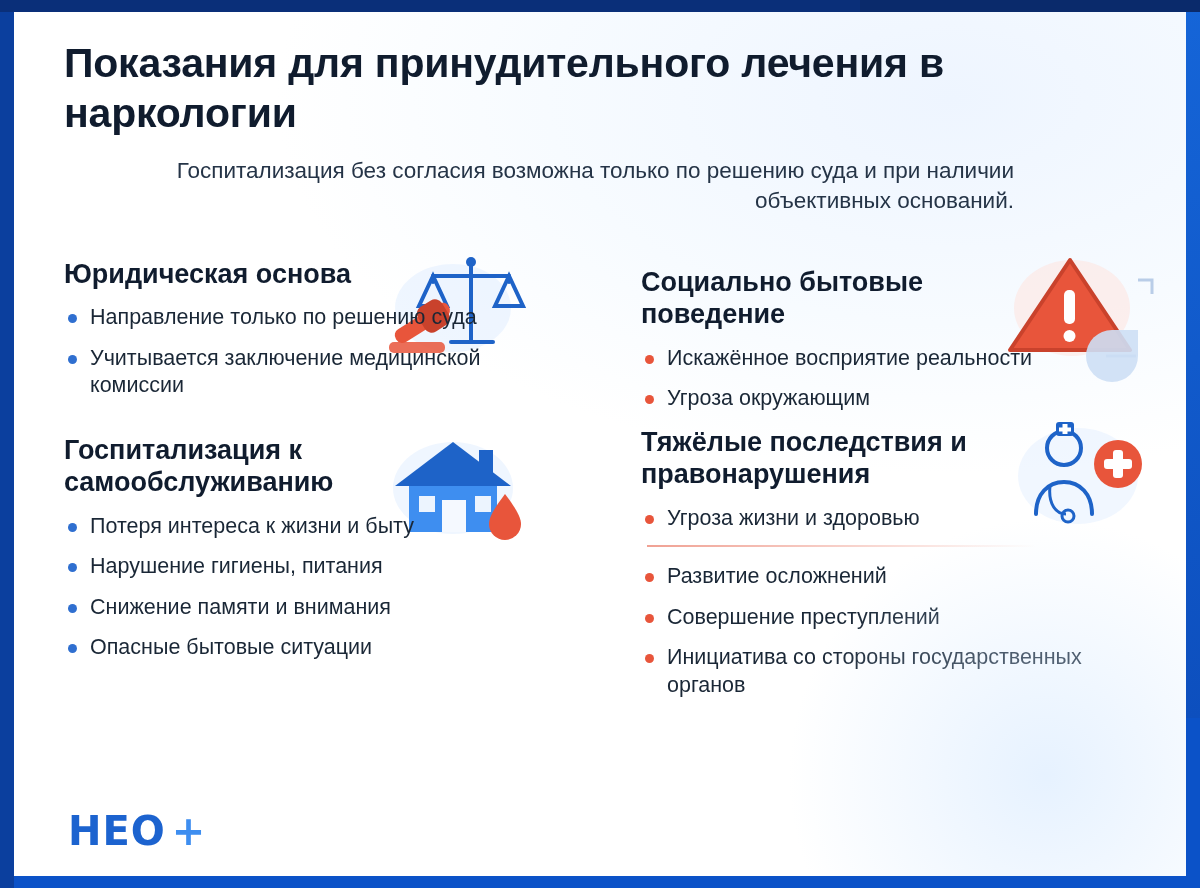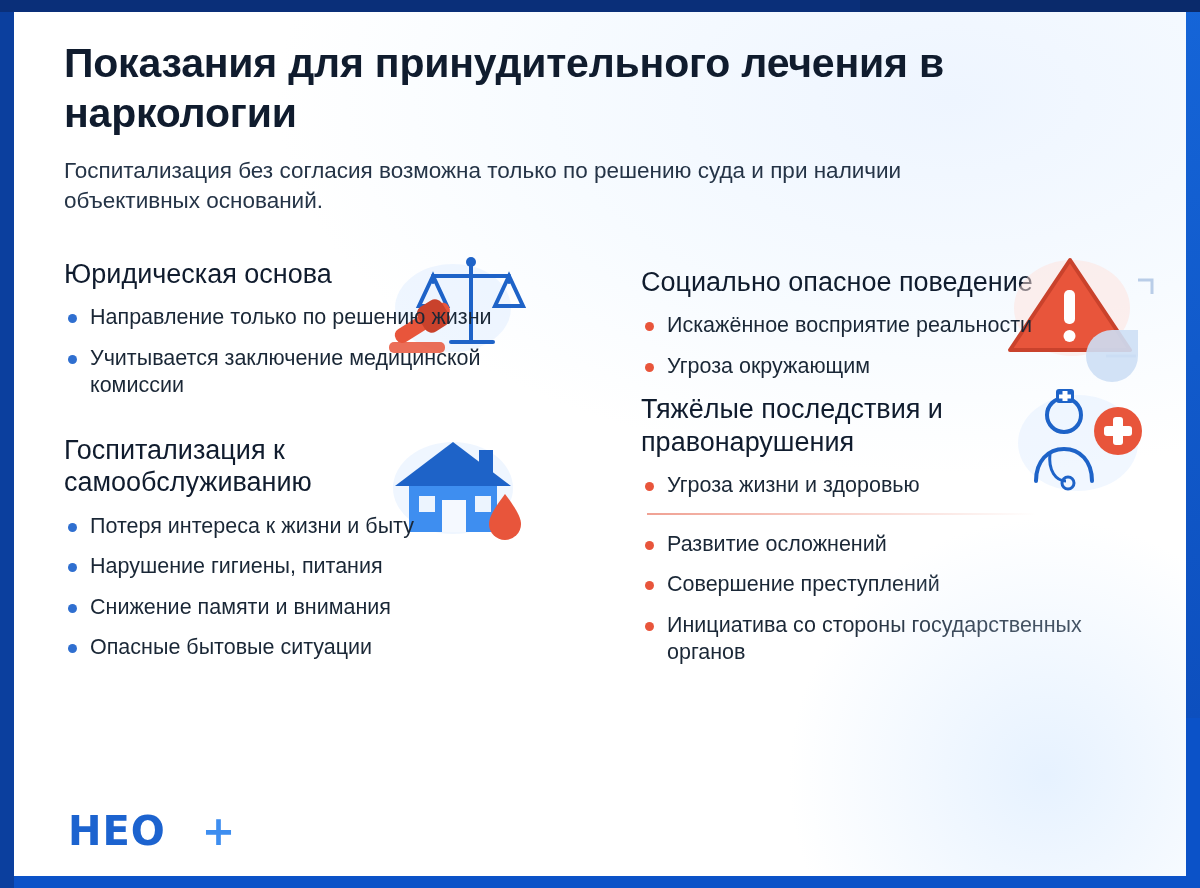--- a/index.html
+++ b/index.html
@@ -68,41 +68,42 @@
     color: #101c2e;
     letter-spacing: -0.2px;
     max-width: 960px;
   }
   .subtitle {
     margin-top: 18px;
     font-size: 22.5px;
     line-height: 1.34;
     color: #253447;
     max-width: 950px;
+    text-align: right;
   }
   .columns {
     position: absolute;
     left: 50px;
     top: 246px;
     width: 1090px;
     display: flex;
     flex-wrap: wrap;
   }
   .col {
     width: 50%;
     box-sizing: border-box;
   }
   .col.left { padding-right: 36px; }
   .col.right { padding-left: 32px; }
   .block { position: relative; }
   .block h2 {
     margin: 0 0 14px 0;
     font-size: 27px;
     line-height: 1.2;
-    font-weight: normal;
+    font-weight: bold;
     color: #101c2e;
     max-width: 430px;
   }
   .block.b2 h2, .block.b4 h2 { max-width: 400px; }
   ul.points {
     list-style: none;
     margin: 0;
     padding: 0;
   }
   ul.points li {
@@ -140,21 +141,20 @@
   .icon-scales { right: 40px; top: -12px; }
   .icon-warning { right: -6px; top: -14px; }
   .icon-house  { right: 44px; top: -6px; }
   .icon-doctor { right: -4px; top: -12px; }
   .logo {
     position: absolute;
     left: 54px;
     bottom: 22px;
     display: flex;
     align-items: center;
-    gap: 30px;
   }
   .logo-text {
     font-size: 40px;
     font-weight: bold;
     color: #1c63cf;
     letter-spacing: 1px;
     font-family: "DejaVu Sans", sans-serif;
   }
   .logo-plus {
     margin-left: 6px;
@@ -199,21 +199,21 @@
               <circle cx="88" cy="16" r="5" fill="#1e63c8"></circle>
               <g transform="rotate(-32 46 78)">
                 <rect x="10" y="66" width="62" height="15" rx="7" fill="#e8553b"></rect>
                 <rect x="40" y="59" width="28" height="29" rx="8" fill="#c9422c"></rect>
               </g>
               <rect x="6" y="96" width="56" height="11" rx="5" fill="#e8553b" opacity=".85"></rect>
             </svg>
           </div>
           <h2>Юридическая основа</h2>
           <ul class="points">
-            <li>Направление только по решению жизни</li>
+            <li>Направление только по решению суда</li>
             <li>Учитывается заключение медицинской комиссии</li>
           </ul>
         </div>
 
         <div class="block b3">
           <div class="icon icon-house">
             <svg width="150" height="118" viewBox="0 0 150 118" aria-hidden="true">
               <ellipse cx="74" cy="60" rx="60" ry="46" fill="#dbeafe" opacity=".45"></ellipse>
               <path d="M74 14 L132 58 L16 58 Z" fill="#1e63c8"></path>
               <rect x="30" y="58" width="88" height="46" fill="#3e8ef0"></rect>
@@ -247,21 +247,21 @@
               <g stroke="#b9cde8" stroke-width="3" fill="none">
                 <path d="M138 28 L152 28 L152 42"></path>
                 <path d="M106 104 L136 104"></path>
               </g>
               <g transform="translate(112,104)">
                 <path d="M26 0 a26 26 0 1 1 -26 -26 L26 -26 Z" fill="#cddff5" opacity=".9"></path>
                 <path d="M26 -26 L26 0 L0 0 Z" fill="#9dbfe8" opacity=".0"></path>
               </g>
             </svg>
           </div>
-          <h2>Социально опасное поведение</h2>
+          <h2>Социально бытовые поведение</h2>
           <ul class="points">
             <li>Искажённое восприятие реальности</li>
             <li>Угроза окружающим</li>
           </ul>
         </div>
 
         <div class="block b4">
           <div class="icon icon-doctor">
             <svg width="160" height="130" viewBox="0 0 160 130" aria-hidden="true">
               <ellipse cx="80" cy="62" rx="60" ry="48" fill="#dbeafe" opacity=".4"></ellipse>

